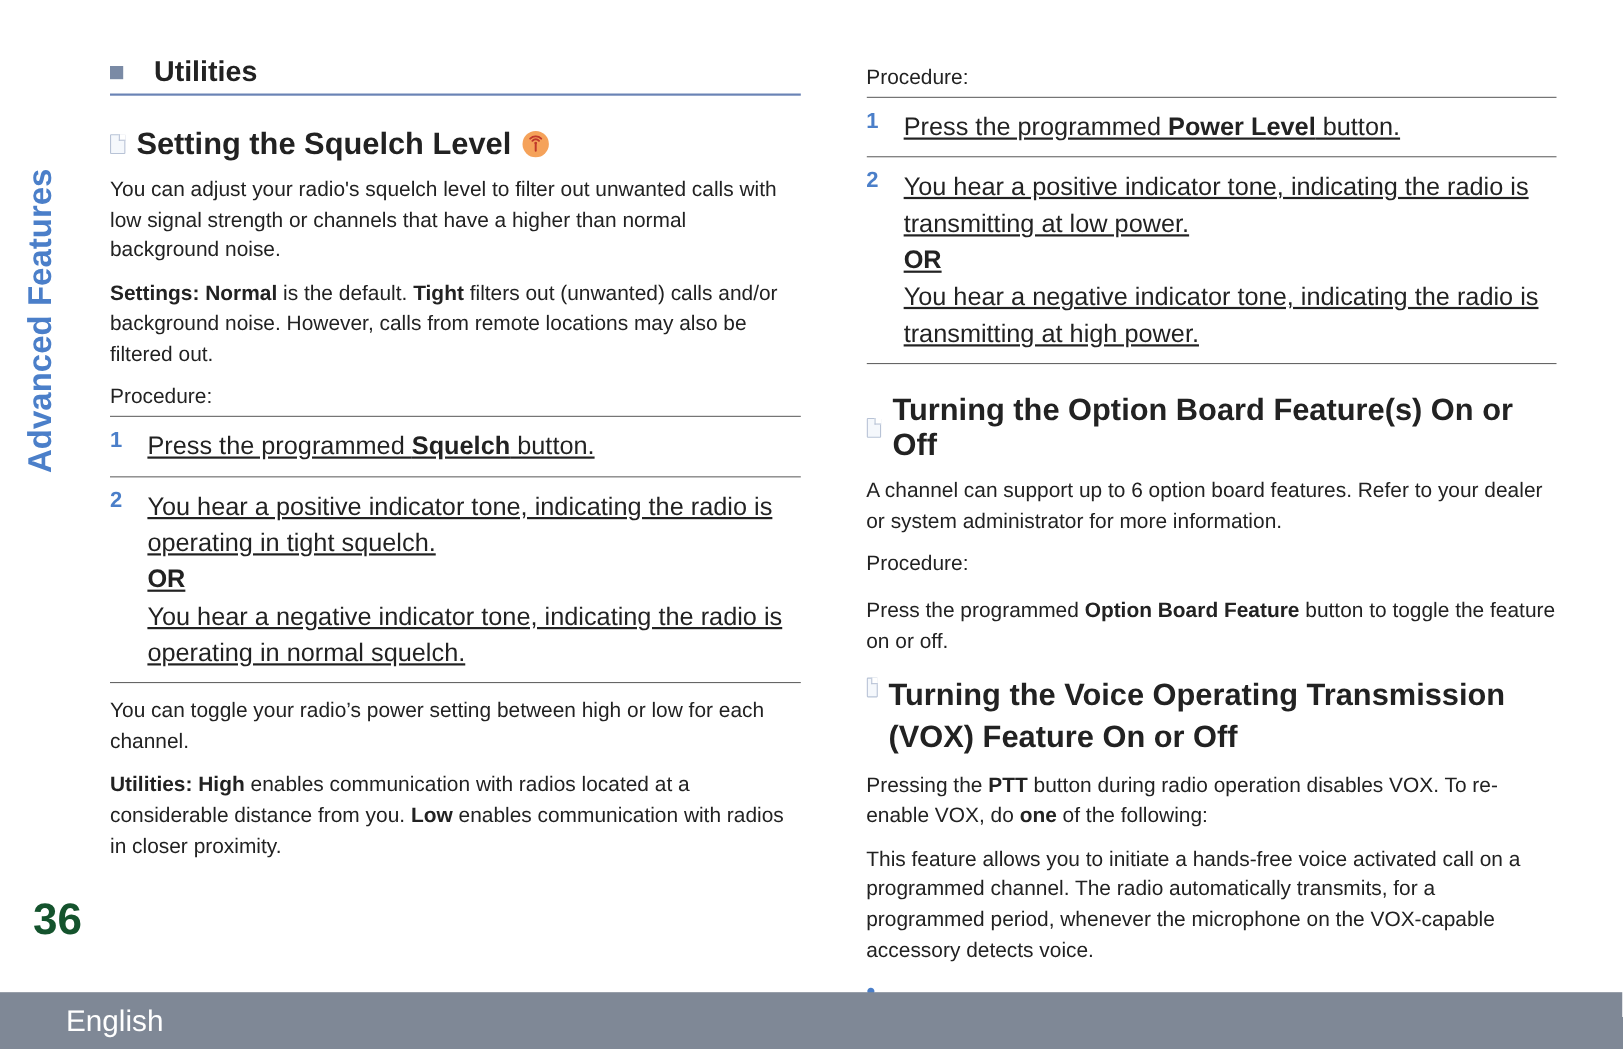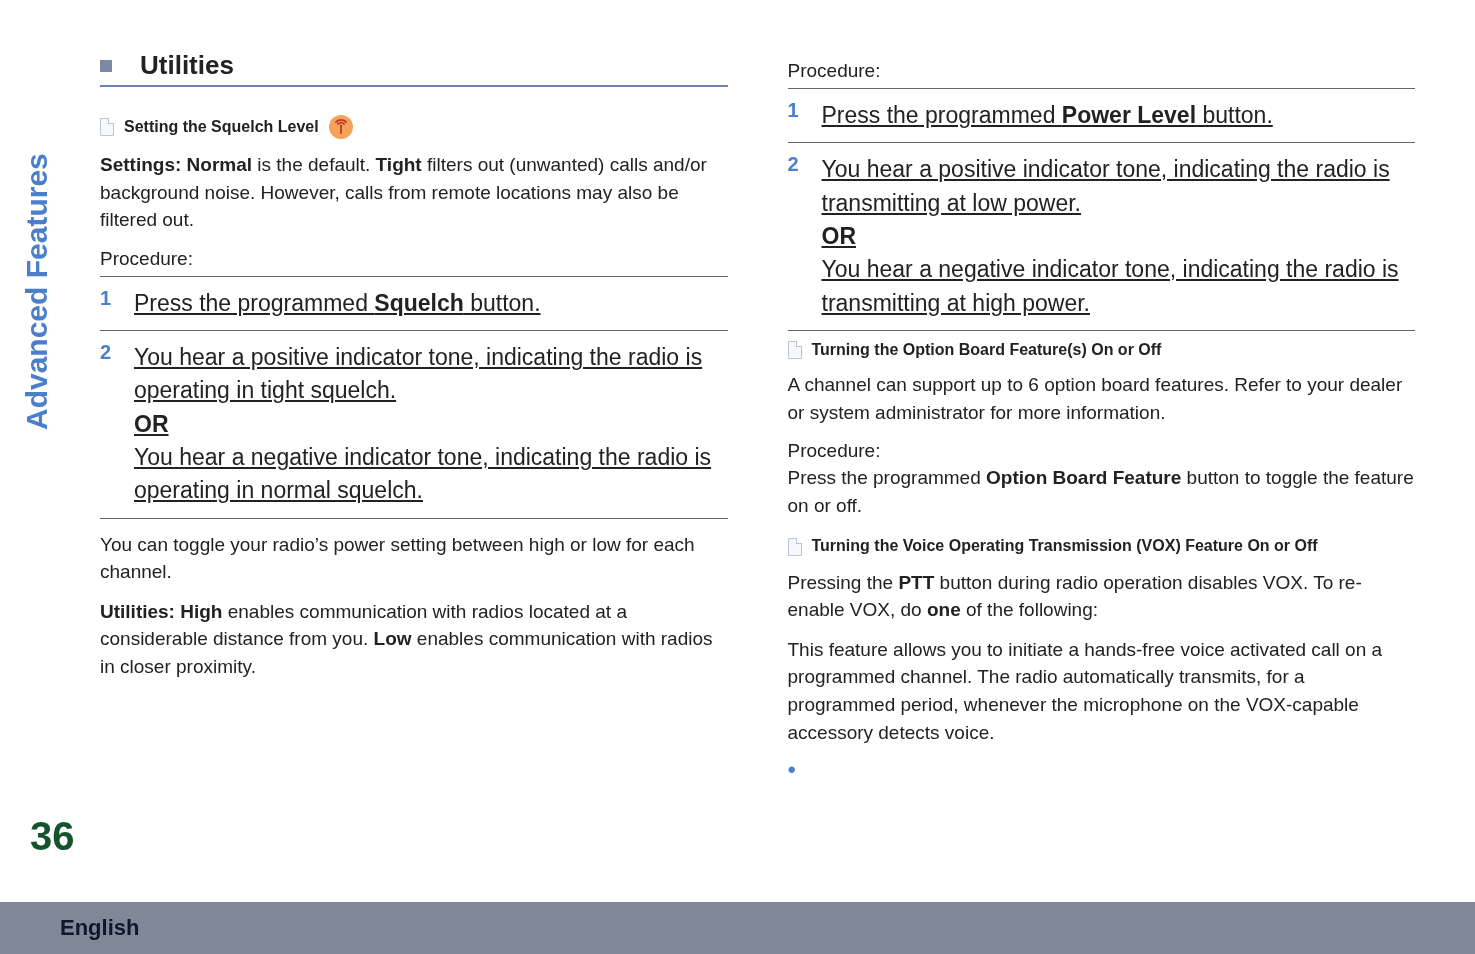--- a/index.html
+++ b/index.html
@@ -1,32 +1,32 @@
 <!DOCTYPE html>
 <html><head>
 <meta charset="utf-8">
 <style>
   * { box-sizing: border-box; margin: 0; padding: 0; }
   html, body { width: 1475px; height: 954px; font-family: Arial, Helvetica, sans-serif; color: #222; background: #fff; }
   .page { position: relative; width: 1475px; height: 954px; padding: 40px 60px 30px 60px; }
   .sidebar-label { position: absolute; left: 20px; top: 430px; transform: rotate(-90deg); transform-origin: left top; font-size: 30px; font-weight: bold; color: #4b7fc9; white-space: nowrap; }
   .page-number { position: absolute; left: 30px; bottom: 95px; font-size: 40px; font-weight: bold; color: #14532d; }
   .lang-bar { position: absolute; left: 0; bottom: 0; width: 100%; height: 52px; background: #7f8896; display: flex; align-items: center; padding-left: 60px; }
-  .lang-bar span { color: #0f172a; font-size: 22px; font-weight: bold; }
+  .lang-bar span { color: #ffffff; font-size: 27px; font-weight: normal; }
   .columns { display: flex; gap: 60px; }
   .col { flex: 1; padding-top: 10px; }
   .col-left { padding-left: 40px; }
   .section-header { display: flex; align-items: center; gap: 28px; margin-bottom: 4px; }
   .square-bullet { width: 12px; height: 12px; background: #7a8aa5; display: inline-block; }
   .section-title { font-size: 26px; font-weight: bold; }
   .hr { border: none; border-top: 2px solid #6a83b5; margin: 4px 0 28px 0; }
   .sub-header { display: flex; align-items: center; gap: 10px; margin: 18px 0 8px 0; }
   .doc-icon { width: 14px; height: 18px; border: 1px solid #b8c3d6; border-radius: 1px; position: relative; display: inline-block; background: #f5f8fc; }
   .doc-icon::after { content: ''; position: absolute; right: -1px; top: -1px; width: 5px; height: 5px; border-left: 1px solid #b8c3d6; border-bottom: 1px solid #b8c3d6; background: #fff; }
-  .sub-title { font-size: 16px; font-weight: bold; }
+  .sub-title { font-size: 28px; font-weight: bold; }
   .radio-icon { width: 24px; height: 24px; border-radius: 50%; background: #f5a25a; display: inline-flex; align-items: center; justify-content: center; position: relative; }
   .radio-icon svg { width: 16px; height: 16px; }
   .para { font-size: 19px; line-height: 1.45; margin: 12px 0; }
   .proc-label { font-size: 19px; font-weight: normal; margin-top: 14px; margin-bottom: 6px; }
   .steps { list-style: none; margin: 0; padding: 0; }
   .step { display: flex; gap: 16px; padding: 10px 0; border-bottom: 1px solid #666; }
   .step:first-child { border-top: 1px solid #666; }
   .step-num { color: #4b7fc9; font-size: 20px; font-weight: bold; min-width: 18px; }
   .step-body { font-size: 23px; line-height: 1.45; text-decoration: underline; }
   .bold { font-weight: bold; }
@@ -59,20 +59,21 @@
         <span class="doc-icon"></span>
         <span class="sub-title">Setting the Squelch Level</span>
         <span class="radio-icon">
           <svg viewBox="0 0 16 16">
               <path d="M8 14 L8 7 M5 5 A4 4 0 0 1 11 5 M3 3 A7 7 0 0 1 13 3" stroke="#c0392b" stroke-width="1.8" fill="none" stroke-linecap="round"></path>
               <circle cx="8" cy="7" r="1.2" fill="#c0392b"></circle>
             </svg>
         </span>
       </div>
 
+      <p class="para">You can adjust your radio's squelch level to filter out unwanted calls with low signal strength or channels that have a higher than normal background noise.</p>
 
       <p class="para">
         <span class="bold">Settings: Normal</span><span> is the default. </span><span class="bold">Tight</span><span> filters out (unwanted) calls and/or background noise. However, calls from remote locations may also be filtered out.</span>
       </p>
 
       <div class="proc-label">Procedure:</div>
 
       <ol class="steps">
         <li class="step">
           <span class="step-num">1</span>
@@ -113,29 +114,29 @@
         <li class="step">
           <span class="step-num">2</span>
           <span class="step-body">
             <span>You hear a positive indicator tone, indicating the radio is transmitting at low power.</span><br>
             <span class="bold">OR</span><br>
             <span>You hear a negative indicator tone, indicating the radio is transmitting at high power.</span>
           </span>
         </li>
       </ol>
 
-      <div class="sub-header" style="margin-top:10px;">
+      <div class="sub-header" style="margin-top:26px;">
         <span class="doc-icon"></span>
         <span class="sub-title">Turning the Option Board Feature(s) On or Off</span>
       </div>
 
       <p class="para">A channel can support up to 6 option board features. Refer to your dealer or system administrator for more information.</p>
 
       <div class="proc-label" style="margin-bottom:0;">Procedure:</div>
-      <p class="para" style="margin-top:2px;">
+      <p class="para" style="margin-top:18px;">
         <span>Press the programmed </span><span class="bold">Option Board Feature</span><span> button to toggle the feature on or off.</span>
       </p>
 
       <div class="sub-header" style="margin-top:16px; align-items:flex-start;">
         <span class="doc-icon" style="margin-top:3px;"></span>
         <span class="sub-title" style="line-height:1.35;">Turning the Voice Operating Transmission (VOX) Feature On or Off</span>
       </div>
 
       <p class="para">
         <span>Pressing the </span><span class="bold">PTT</span><span> button during radio operation disables VOX. To re-enable VOX, do </span><span class="bold">one</span><span> of the following:</span>

